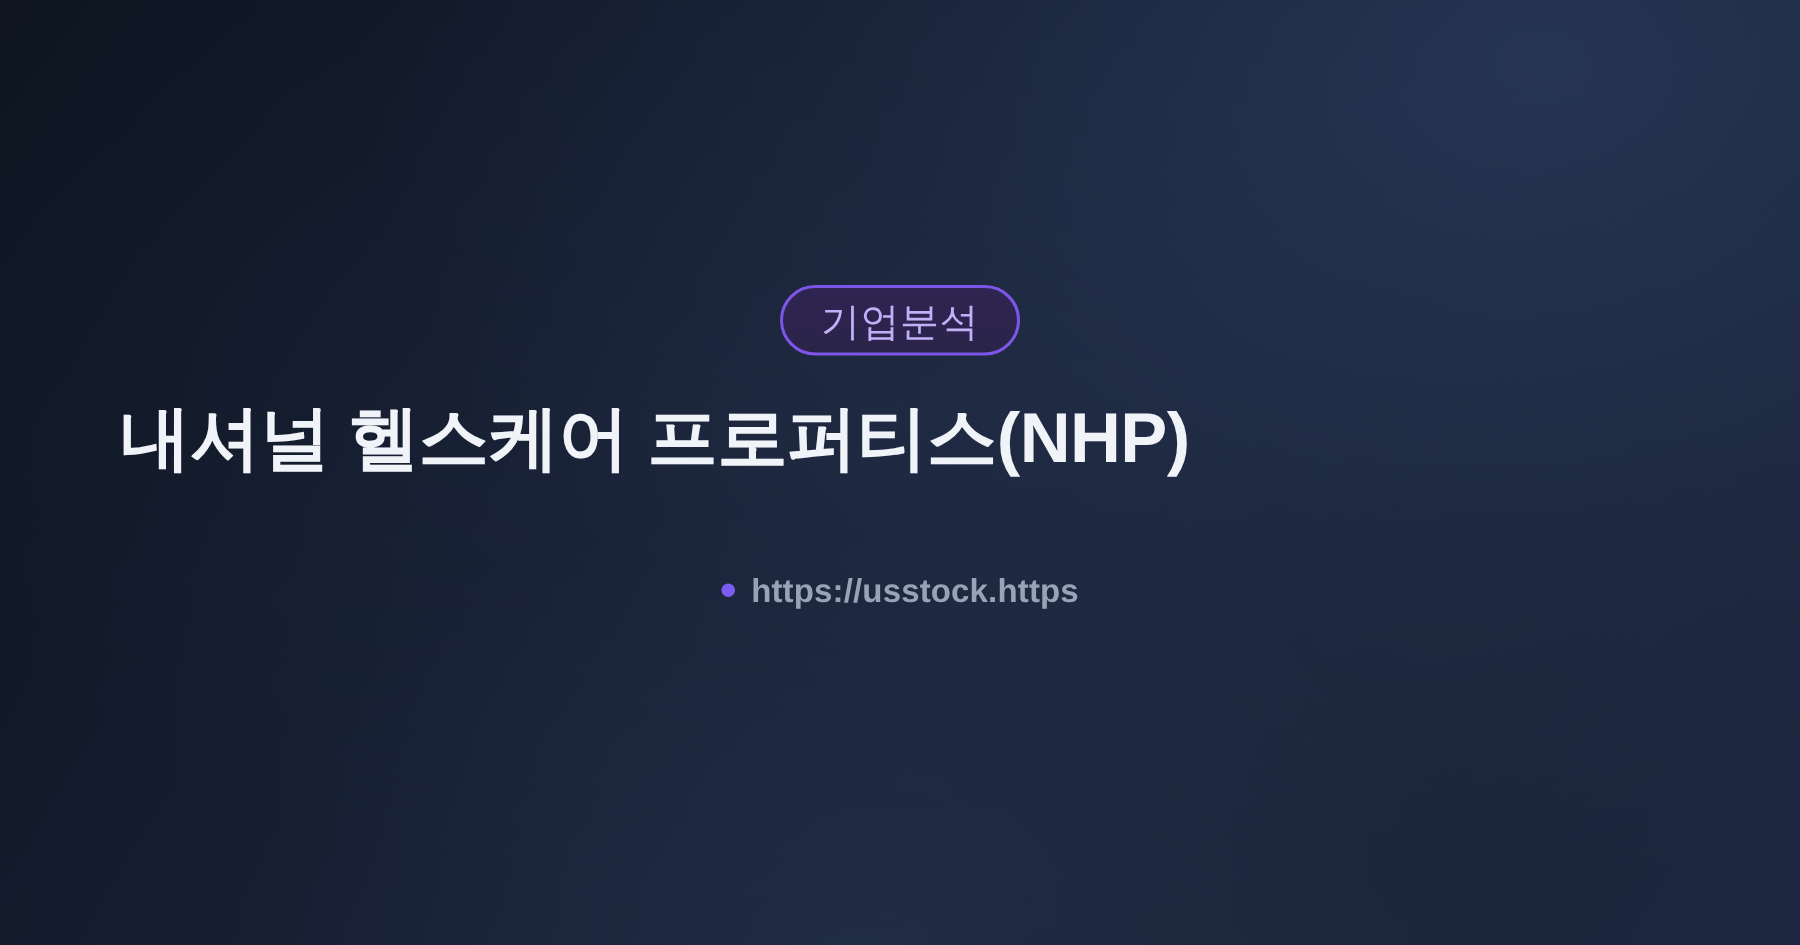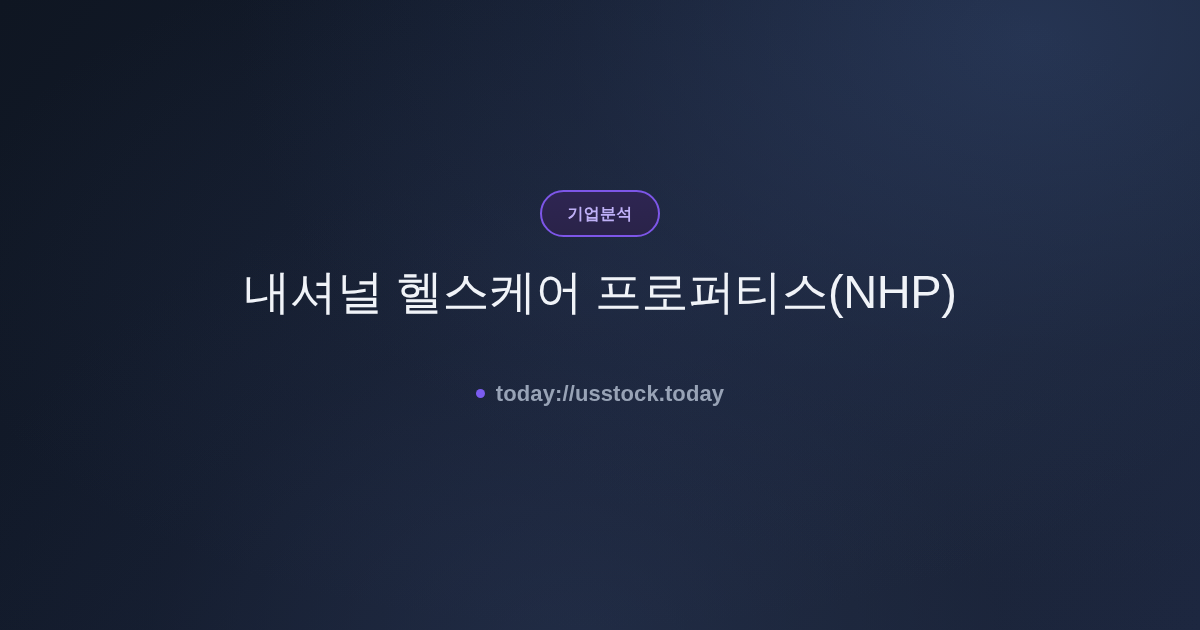--- a/index.html
+++ b/index.html
@@ -57,36 +57,35 @@
   .badge {
     display: inline-flex;
     align-items: center;
     justify-content: center;
     height: 47px;
     padding: 0 25px;
     border: 2px solid #7d56e8;
     border-radius: 999px;
     background: linear-gradient(180deg, #2e2552 0%, #2a2349 100%);
     color: #bfb0f7;
-    font-size: 16px;
-    font-weight: bold;
+    font-size: 26px;
+    font-weight: normal;
     letter-spacing: 0.3px;
     line-height: 1;
     box-sizing: border-box;
     white-space: nowrap;
   }
 
   
   .title {
     margin-top: 24px;
     width: 1040px;
-    text-align: center;
     color: #f0f3f8;
     font-size: 47px;
-    font-weight: normal;
+    font-weight: bold;
     line-height: 1.32;
     letter-spacing: -0.4px;
     word-break: keep-all;
   }
   .title .line {
     display: block;
   }
 
   
   .url-row {
@@ -120,17 +119,17 @@
     <div class="badge-row">
       <span class="badge">기업분석</span>
     </div>
 
     <h1 class="title">
       <span class="line">내셔널 헬스케어 프로퍼티스(NHP)</span>
     </h1>
 
     <div class="url-row">
       <span class="url-dot"></span>
-      <span class="url-text">today://usstock.today</span>
+      <span class="url-text">https://usstock.https</span>
     </div>
 
   </div>
 </div>
 
 </body></html>

